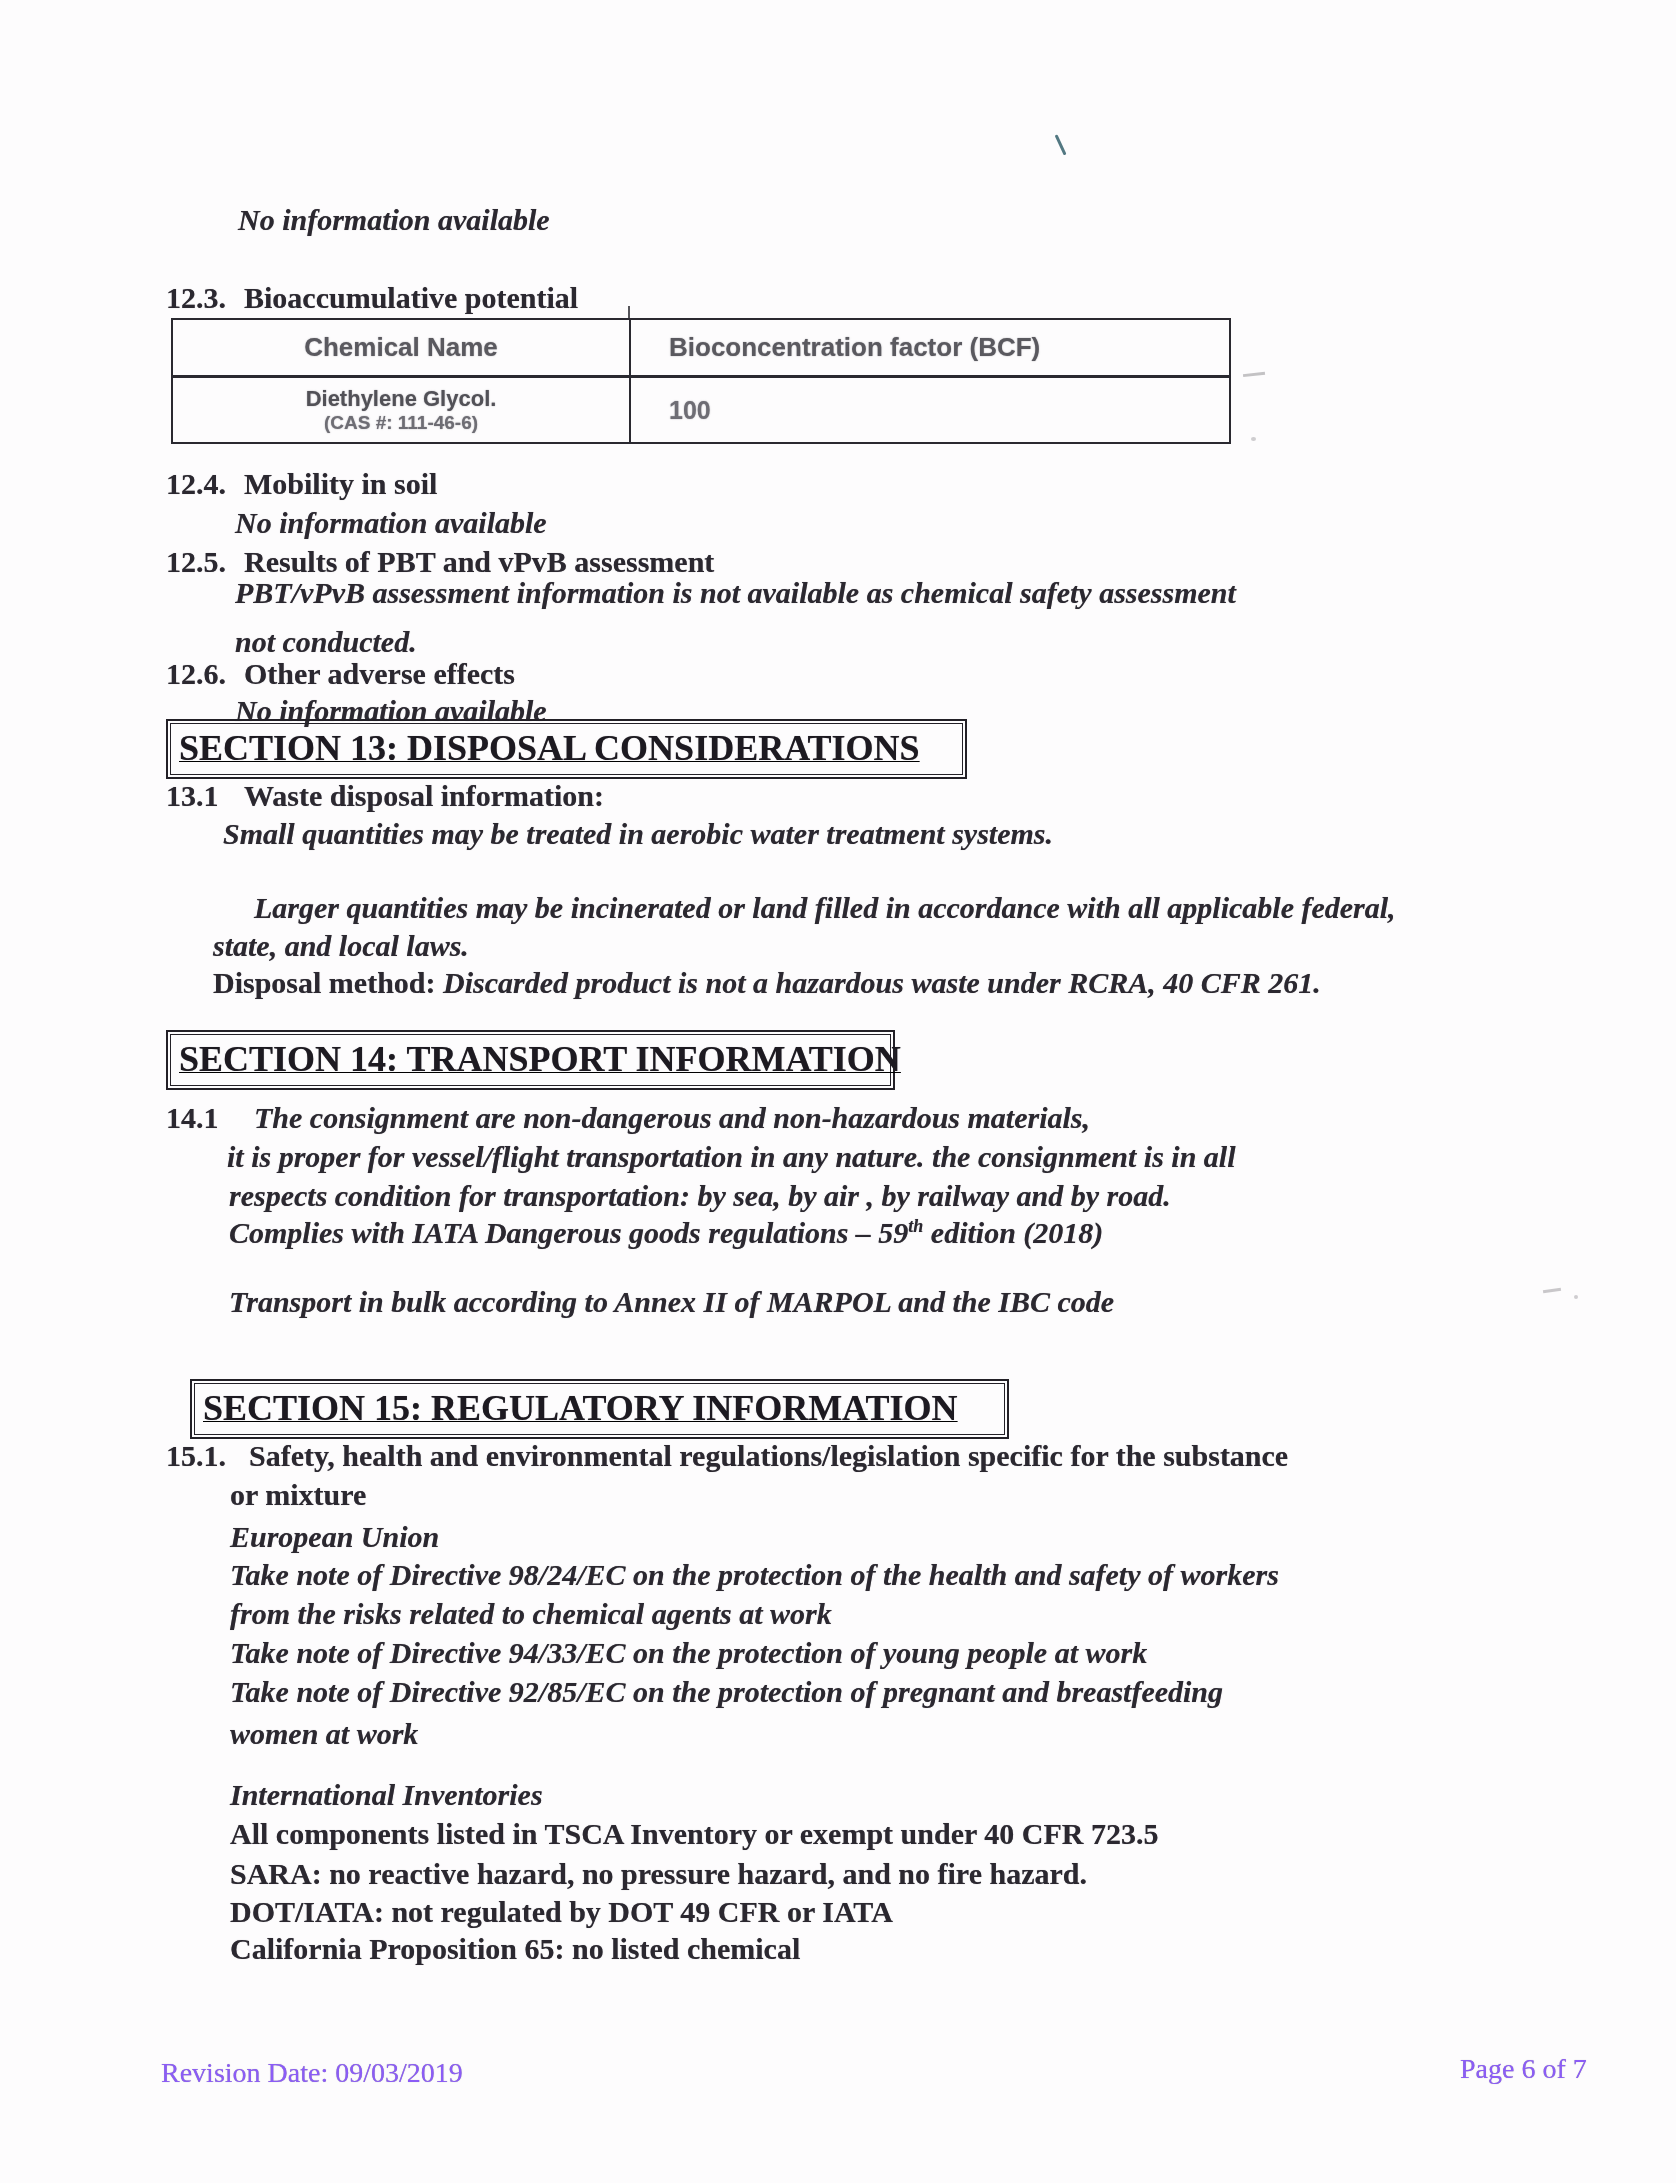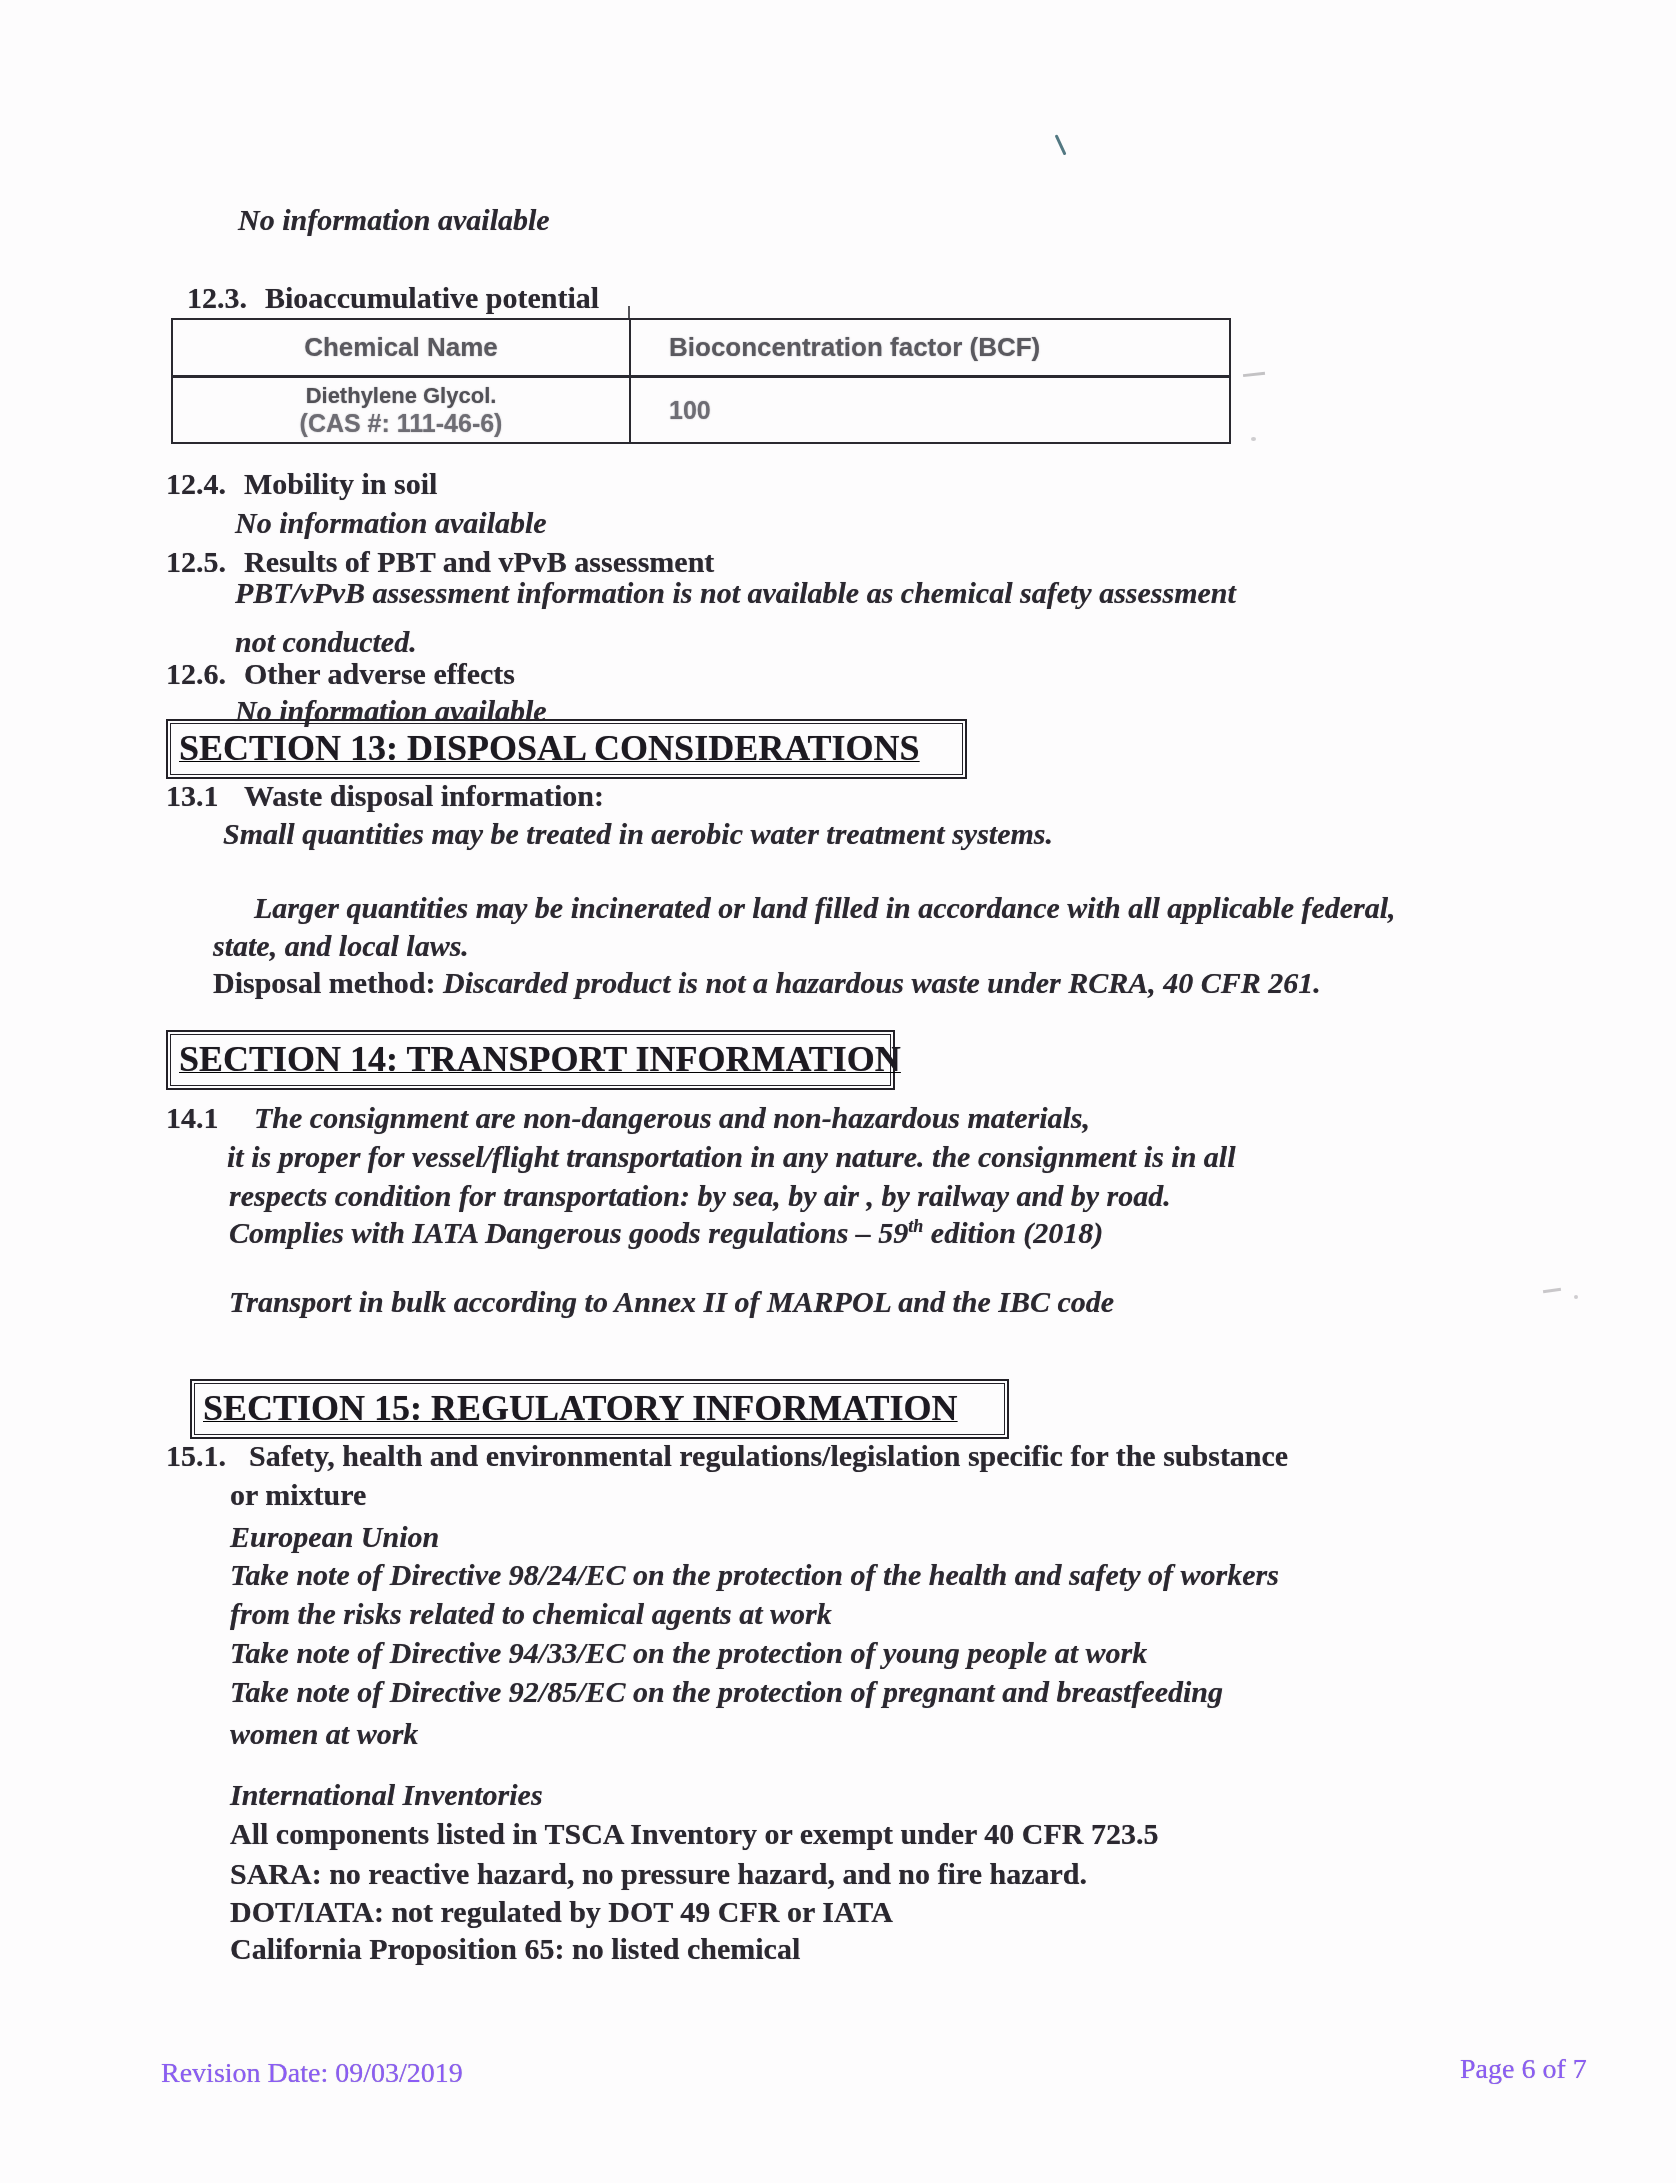--- a/index.html
+++ b/index.html
@@ -23,21 +23,21 @@
   
   .bcf-table{position:absolute;left:171px;top:318px;width:1060px;border:2.7px solid #2a2930;box-sizing:border-box;}
   .trow{display:flex;}
   .trow.head{height:55px;border-bottom:3.4px solid #2a2930;}
   .trow.data{height:64px;}
   .tc1{width:458px;border-right:2px solid #2a2930;box-sizing:border-box;display:flex;flex-direction:column;align-items:center;justify-content:center;}
   .tc2{flex:1;display:flex;align-items:center;padding-left:38px;box-sizing:border-box;}
   .tsans{font-family:"Liberation Sans","DejaVu Sans",sans-serif;font-weight:bold;color:#5a595f;text-shadow:0 0 1.4px rgba(90,89,95,.6);}
   .th-text{font-size:26px;}
   .chem1{font-size:22px;color:#525157;}
-  .chem2{font-size:25px;color:#6e6d74;}
+  .chem2{font-size:19px;color:#6e6d74;}
   .bcf-val{font-size:25px;color:#6e6d74;}
   .footer-text{font-size:28px;font-weight:normal;color:#8b5cf6;text-shadow:0 0 0.7px rgba(51,47,58,.5);}
   sup{font-size:60%;vertical-align:super;}
   
   .pen-mark{position:absolute;left:1059px;top:134px;width:2.7px;height:21.6px;background:#35606c;border-radius:1.4px;transform:rotate(-25deg);opacity:.85;}
   .speck-dash-1{position:absolute;left:1243px;top:373px;width:21.6px;height:2.7px;background:#8a888c;opacity:.5;transform:rotate(-6deg);}
   .speck-dot-1{position:absolute;left:1251px;top:437px;width:4.7px;height:4px;background:#8a888c;opacity:.4;border-radius:50%;}
   .speck-dash-2{position:absolute;left:1543px;top:1289px;width:17.6px;height:2.7px;background:#8a888c;opacity:.45;transform:rotate(-8deg);}
   .speck-dot-2{position:absolute;left:1574px;top:1295px;width:4px;height:4px;background:#8a888c;opacity:.4;border-radius:50%;}
   .divider-tick{position:absolute;left:628px;top:306px;width:2px;height:12px;background:#2a2930;opacity:.8;}
@@ -48,21 +48,21 @@
 <div class="page">
 
   <div class="pen-mark"></div>
   <div class="speck-dash-1"></div>
   <div class="speck-dot-1"></div>
   <div class="speck-dash-2"></div>
   <div class="speck-dot-2"></div>
 
   <div class="line body44 b i" style="left:238px;top:203px;">No information available</div>
 
-  <div class="line body44 b" style="left:166px;top:281px;margin-left:21px;">
+  <div class="line body44 b" style="left:166px;top:281px;">
     <span class="hnum">12.3.</span><span>Bioaccumulative potential</span>
   </div>
 
   <div class="divider-tick"></div>
   <div class="bcf-table">
     <div class="trow head">
       <div class="tc1">
         <span class="tsans th-text">Chemical Name</span>
       </div>
       <div class="tc2">

